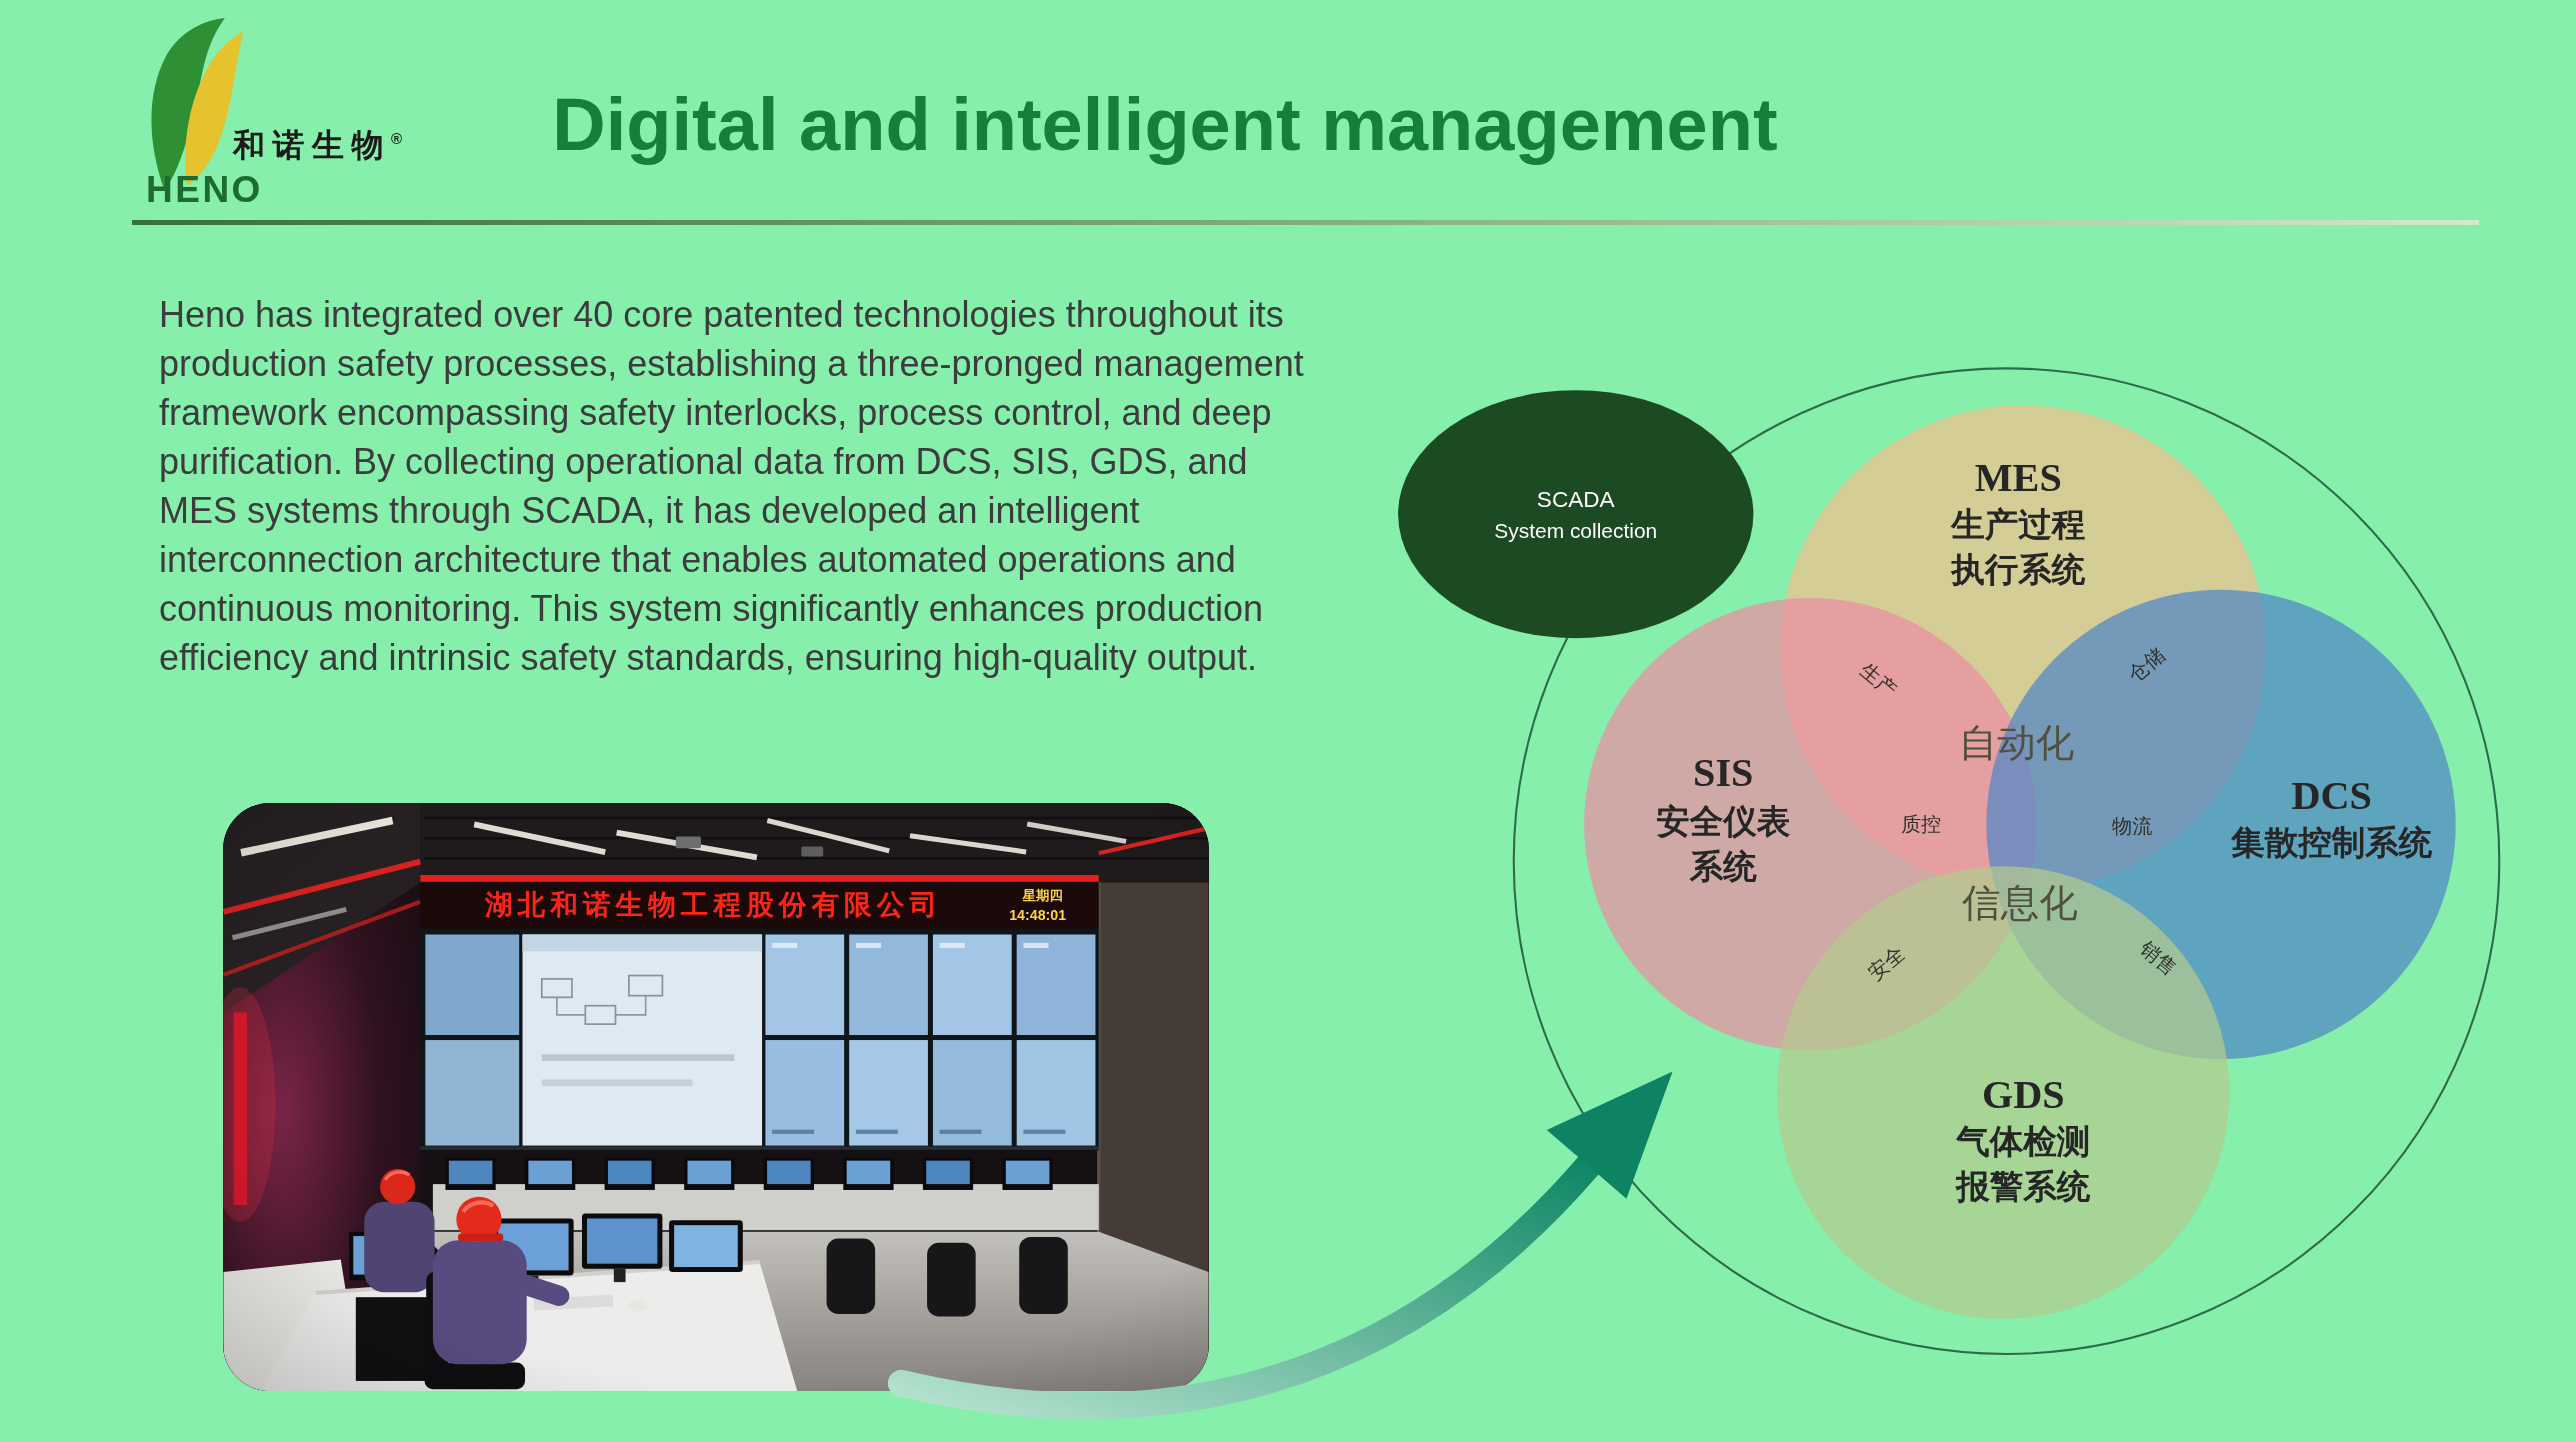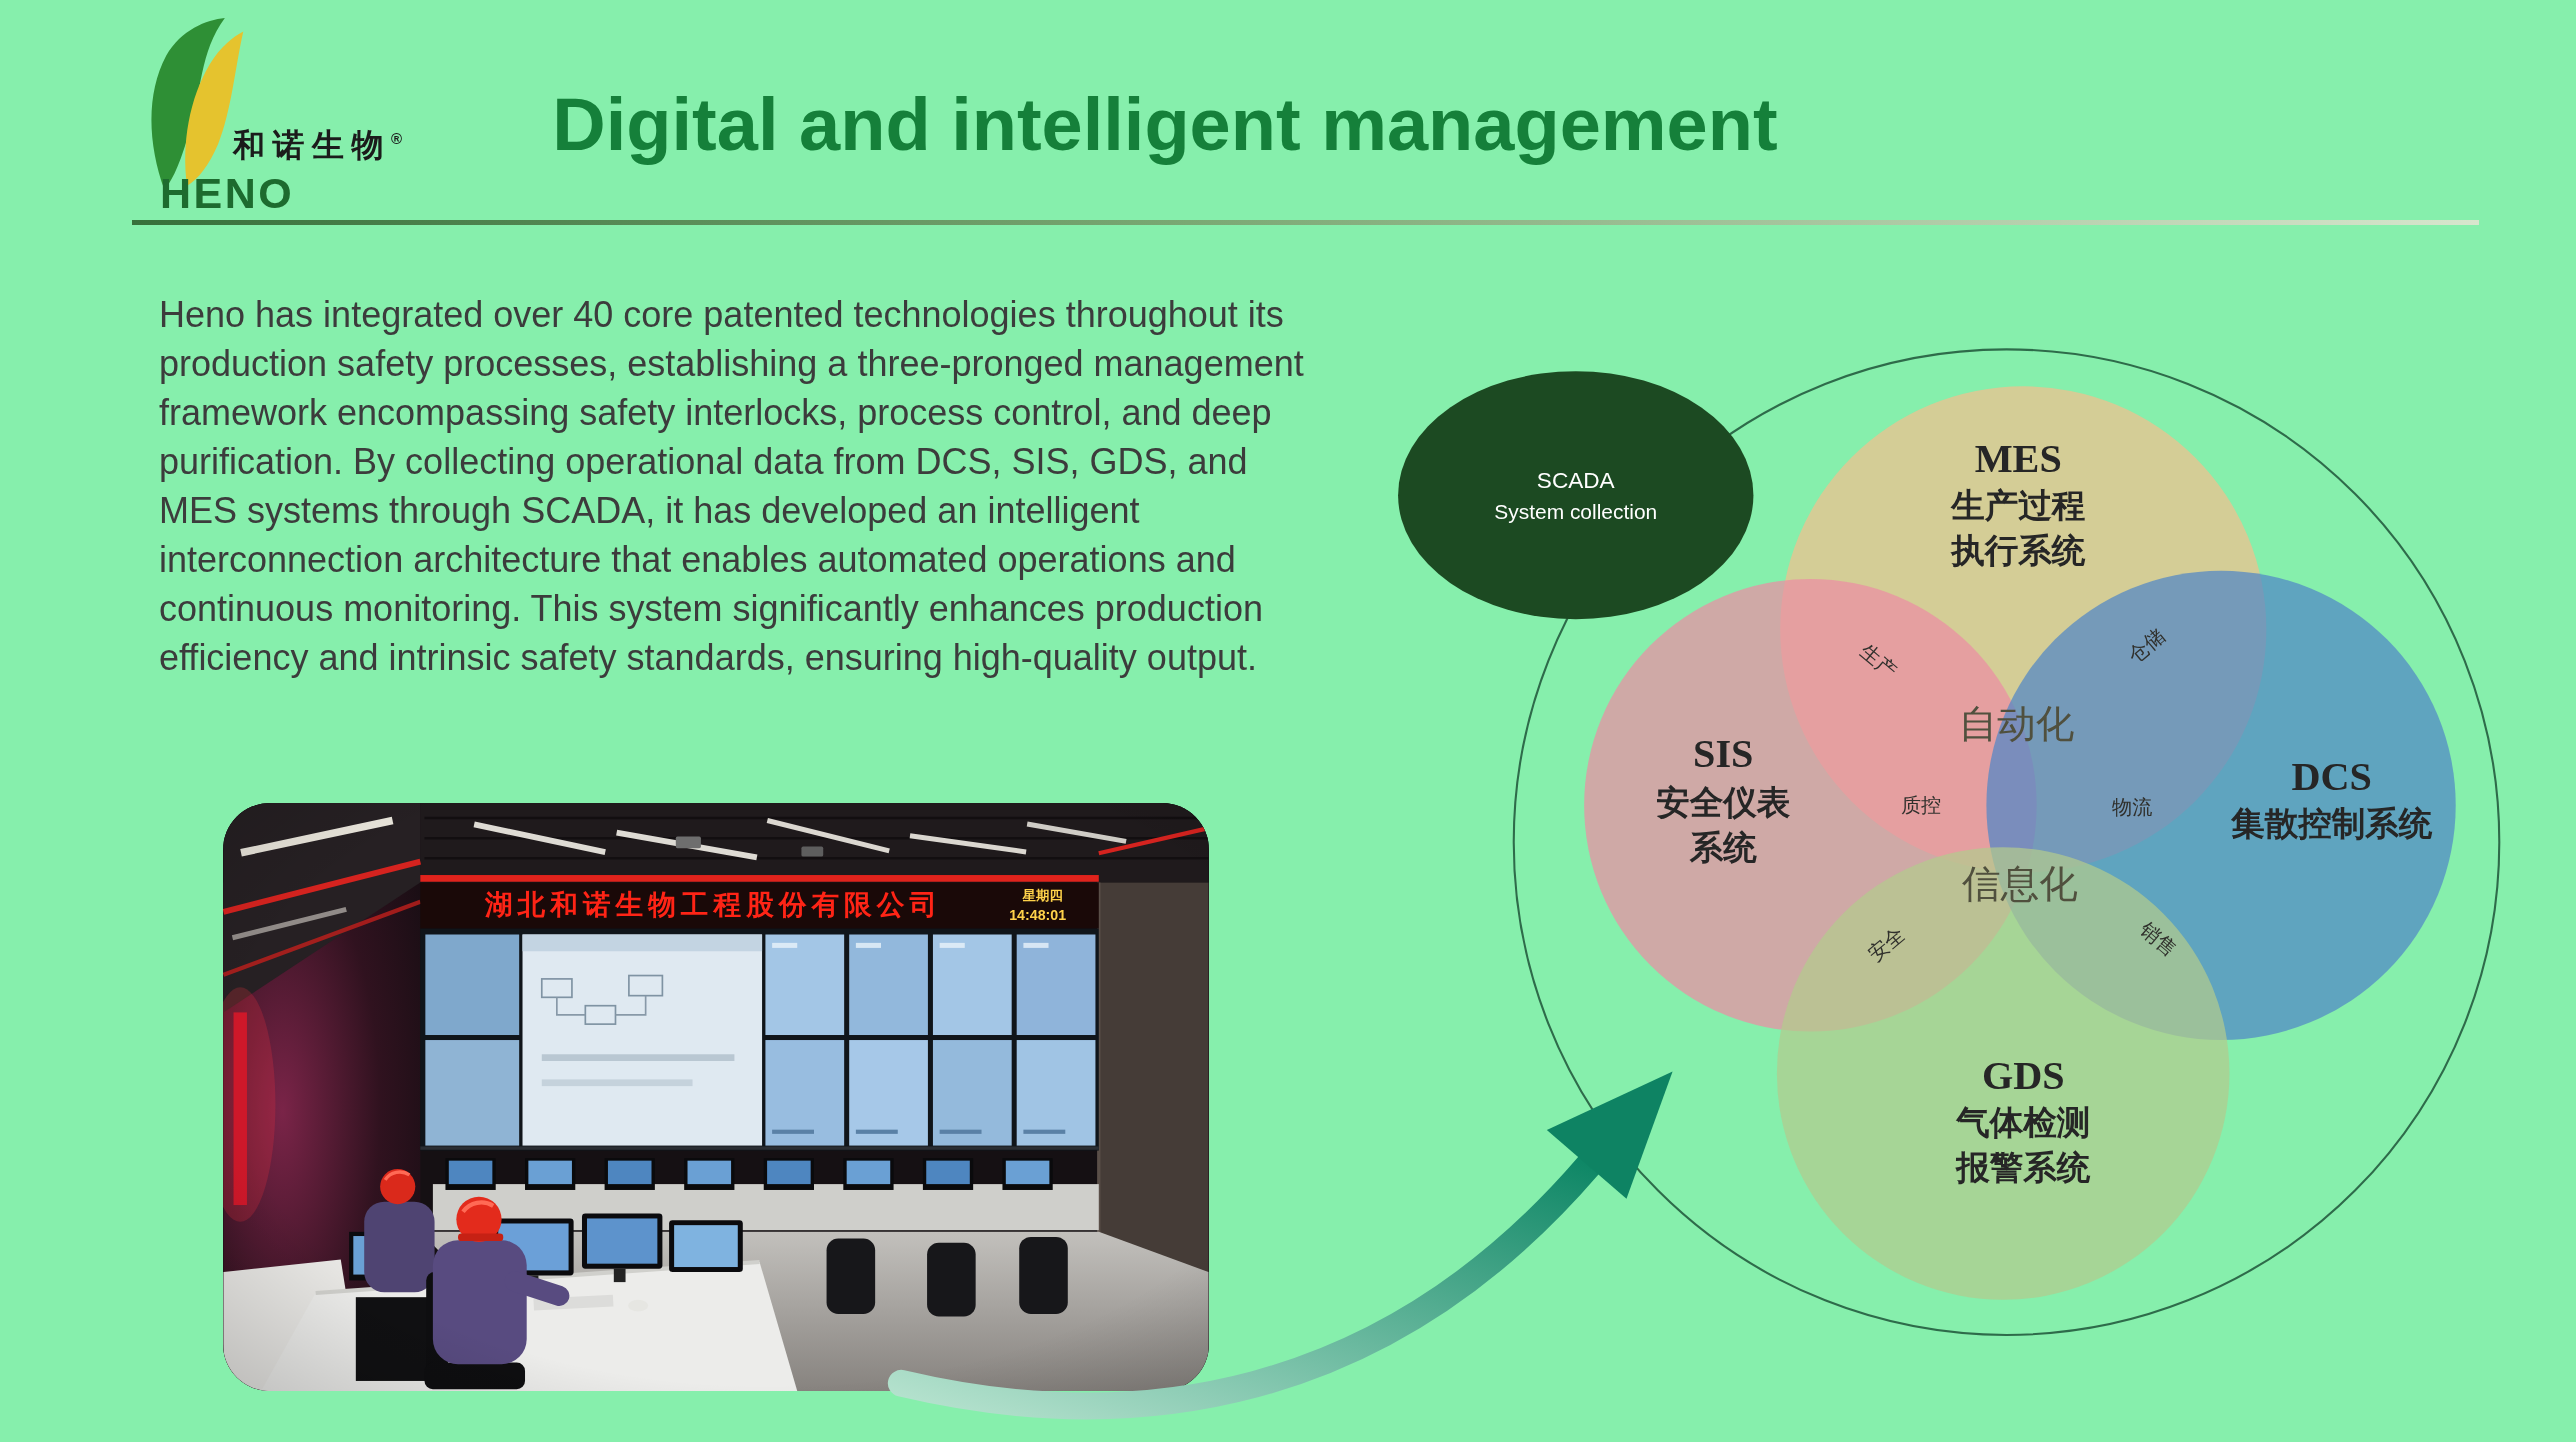--- a/index.html
+++ b/index.html
@@ -4,40 +4,40 @@
 <style>
   * { margin:0; padding:0; box-sizing:border-box; }
   html,body { background:#ffffff; font-family:"Liberation Sans", sans-serif; }
   .slide { position:relative; width:2576px; height:1443px; background:#86efac; overflow:hidden; }
 
   
   .logo { position:absolute; left:126px; top:18.4px; width:402px; height:218px; }
   .logo-leaf { position:absolute; left:15px; top:0; }
   .logo-cn { position:absolute; left:107px; top:106px; font-size:32px; font-weight:700; color:#1b1b1b; letter-spacing:7.5px; }
   .logo-cn sup { font-size:15px; letter-spacing:0; }
-  .logo-en { position:absolute; left:34px; top:151px; font-size:43px; font-weight:800; color:#1d6b2f; letter-spacing:2.5px; }
+  .logo-en { position:absolute; left:20px; top:151px; font-size:37px; font-weight:800; color:#1d6b2f; letter-spacing:2.5px; }
 
   
   .title { position:absolute; left:0; top:82px; width:2294px; text-align:center;
            font-size:74px; font-weight:700; color:#15803a;padding-left:36px; }
   .divider { position:absolute; left:132px; top:220px; width:2347px; height:5px;
              background:linear-gradient(to right, #37703b 0%, #7aa873 45%, #d7e6cd 100%); }
 
   
   .body-text { position:absolute; left:159px; top:290px; width:1174px;
                font-size:36px; line-height:49px; color:#3c3c3c; }
   .body-text p { margin:0; }
 
   
   .photo { position:absolute; left:223px; top:803px; width:986px; height:588px;
            border-radius:47px; overflow:hidden; z-index:2; background:#151013; }
   .photo svg { display:block; }
 
   
-  .diagram { position:absolute; left:1383px; top:344px; width:1123px; height:998px; z-index:3; }
+  .diagram { position:absolute; left:1383px; top:363px; width:1123px; height:998px; z-index:3; }
   .venn-abbr { font-family:"Liberation Serif", serif; font-weight:700; font-size:48px; fill:#262626; }
   .venn-cn { font-family:"Liberation Serif", serif; font-weight:700; font-size:40px; fill:#262626; }
   .venn-center { font-family:"Liberation Serif", serif; font-size:46px; fill:#50503e; }
   .venn-small { font-family:"Liberation Serif", serif; font-size:24px; fill:#30302c; }
   .scada-text { font-family:"Liberation Sans", sans-serif; fill:#ffffff; }
 
   
   .arrow { position:absolute; left:830px; top:1031px; z-index:5; }
 </style>
 </head>

